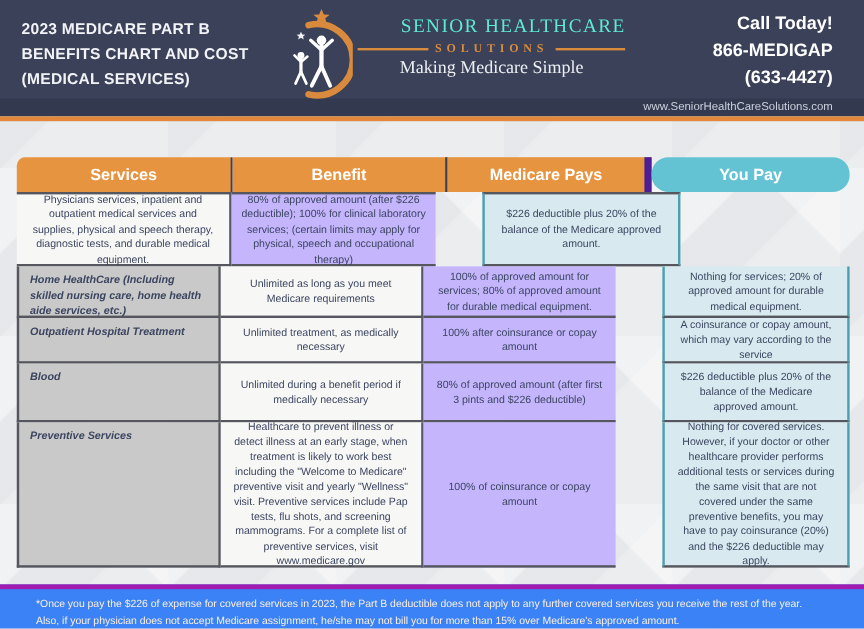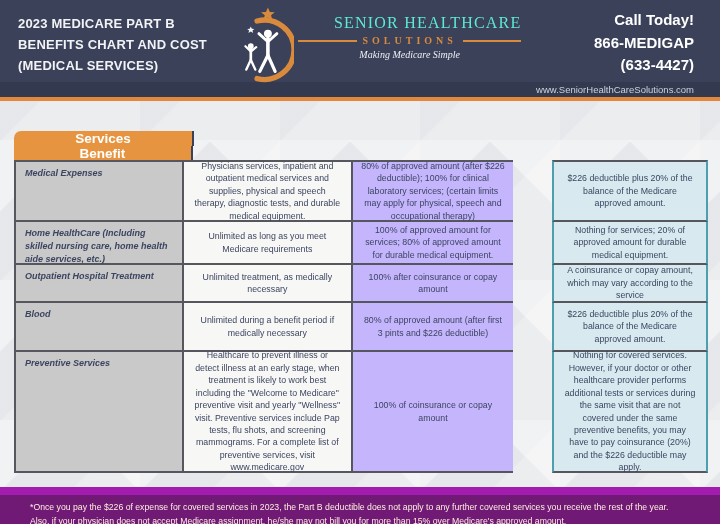--- a/index.html
+++ b/index.html
@@ -28,30 +28,30 @@
 
   .logo{position:absolute;left:240px;top:4px;display:flex;align-items:flex-start;}
   .logo svg{display:block;}
   .logo-text{text-align:center;margin-top:10px;margin-left:4px;}
   .logo-name{font-family:"Liberation Serif", serif;font-size:16px;color:#5eead4;
              letter-spacing:1.2px;white-space:nowrap;margin-left:36px;}
   .logo-solutions-row{display:flex;align-items:center;gap:6px;margin-top:3px;}
   .logo-rule{height:2px;flex:1;background:#d98a3d;}
   .logo-solutions{font-family:"Liberation Serif", serif;font-weight:700;font-size:10px;
                   color:#d98a3d;letter-spacing:4px;white-space:nowrap;}
-  .logo-tagline{font-family:"Liberation Serif", serif;font-style:italic;font-size:10px;
+  .logo-tagline{font-family:"Liberation Serif", serif;font-size:15px;
                 color:#eef0f4;margin-top:3px;}
 
   .call{position:absolute;right:26px;top:9px;text-align:right;color:#ffffff;
         font-weight:700;font-size:15px;line-height:1.5;}
   .website{position:absolute;right:26px;top:82px;height:15px;line-height:15px;
            font-size:9.5px;color:#ccd1dd;}
 
   
-  .thead{position:absolute;left:14px;top:131px;width:694px;height:29px;display:flex;flex-direction:column;}
+  .thead{position:absolute;left:14px;top:131px;width:694px;height:29px;display:flex;}
   .th{display:flex;align-items:center;justify-content:center;box-sizing:border-box;
       font-weight:700;font-size:13.5px;color:#ffffff;background:#e79440;}
   .th1{width:180px;border-top-left-radius:7px;border-right:2px solid #3a4158;}
   .th2{width:179px;border-right:2px solid #3a4158;}
   .th3{width:170px;border-right:6px solid #4c1d95;}
   .th4{width:165px;background:#64c3d2;border-top-right-radius:7px;border-radius:14px;}
 
   .tbody{position:absolute;left:14px;top:160px;width:694px;}
   .trow{display:flex;}
   .td{box-sizing:border-box;font-size:8.8px;line-height:1.42;color:#3c4560;
@@ -70,21 +70,21 @@
              display:flex;align-items:center;justify-content:center;
              text-align:center;padding:4px 10px;margin-left:39px;}
   .r1 .td{height:62px;border-top:2px solid #55565e;}
   .r2 .td{height:43px;}
   .r3 .td{height:38px;}
   .r4 .td{height:49px;}
   .r5 .td{height:121px;}
 
   
   .footer{position:absolute;left:0;top:487px;width:720px;height:37px;box-sizing:border-box;
-          background:#701a75;border-top:8px solid #a21caf;padding:6px 20px 0 30px;}
+          background:#3b82f6;border-top:4px solid #a21caf;padding:6px 20px 0 30px;}
   .footer-line{font-size:8.7px;line-height:1.6;color:#fdf0e0;}
 </style>
 </head>
 <body>
 
 <div class="canvas">
 
   <div class="header">
     <div class="header-band"></div>
 
@@ -136,21 +136,20 @@
   <div class="thead">
     <div class="th th1">Services</div>
     <div class="th th2">Benefit</div>
     <div class="th th3">Medicare Pays</div>
     <div class="th th4">You Pay</div>
   </div>
 
   <div class="tbody">
 
     <div class="trow r1">
-      <div class="td service">Medical Expenses</div>
       <div class="td benefit">Physicians services, inpatient and outpatient medical services and supplies, physical and speech therapy, diagnostic tests, and durable medical equipment.</div>
       <div class="td medicare">80% of approved amount (after $226 deductible); 100% for clinical laboratory services; (certain limits may apply for physical, speech and occupational therapy)</div>
       <div class="td youpay">$226 deductible plus 20% of the balance of the Medicare approved amount.</div>
     </div>
 
     <div class="trow r2">
       <div class="td service">Home HealthCare (Including skilled nursing care, home health aide services, etc.)</div>
       <div class="td benefit">Unlimited as long as you meet Medicare requirements</div>
       <div class="td medicare">100% of approved amount for services; 80% of approved amount for durable medical equipment.</div>
       <div class="td youpay">Nothing for services; 20% of approved amount for durable medical equipment.</div>

